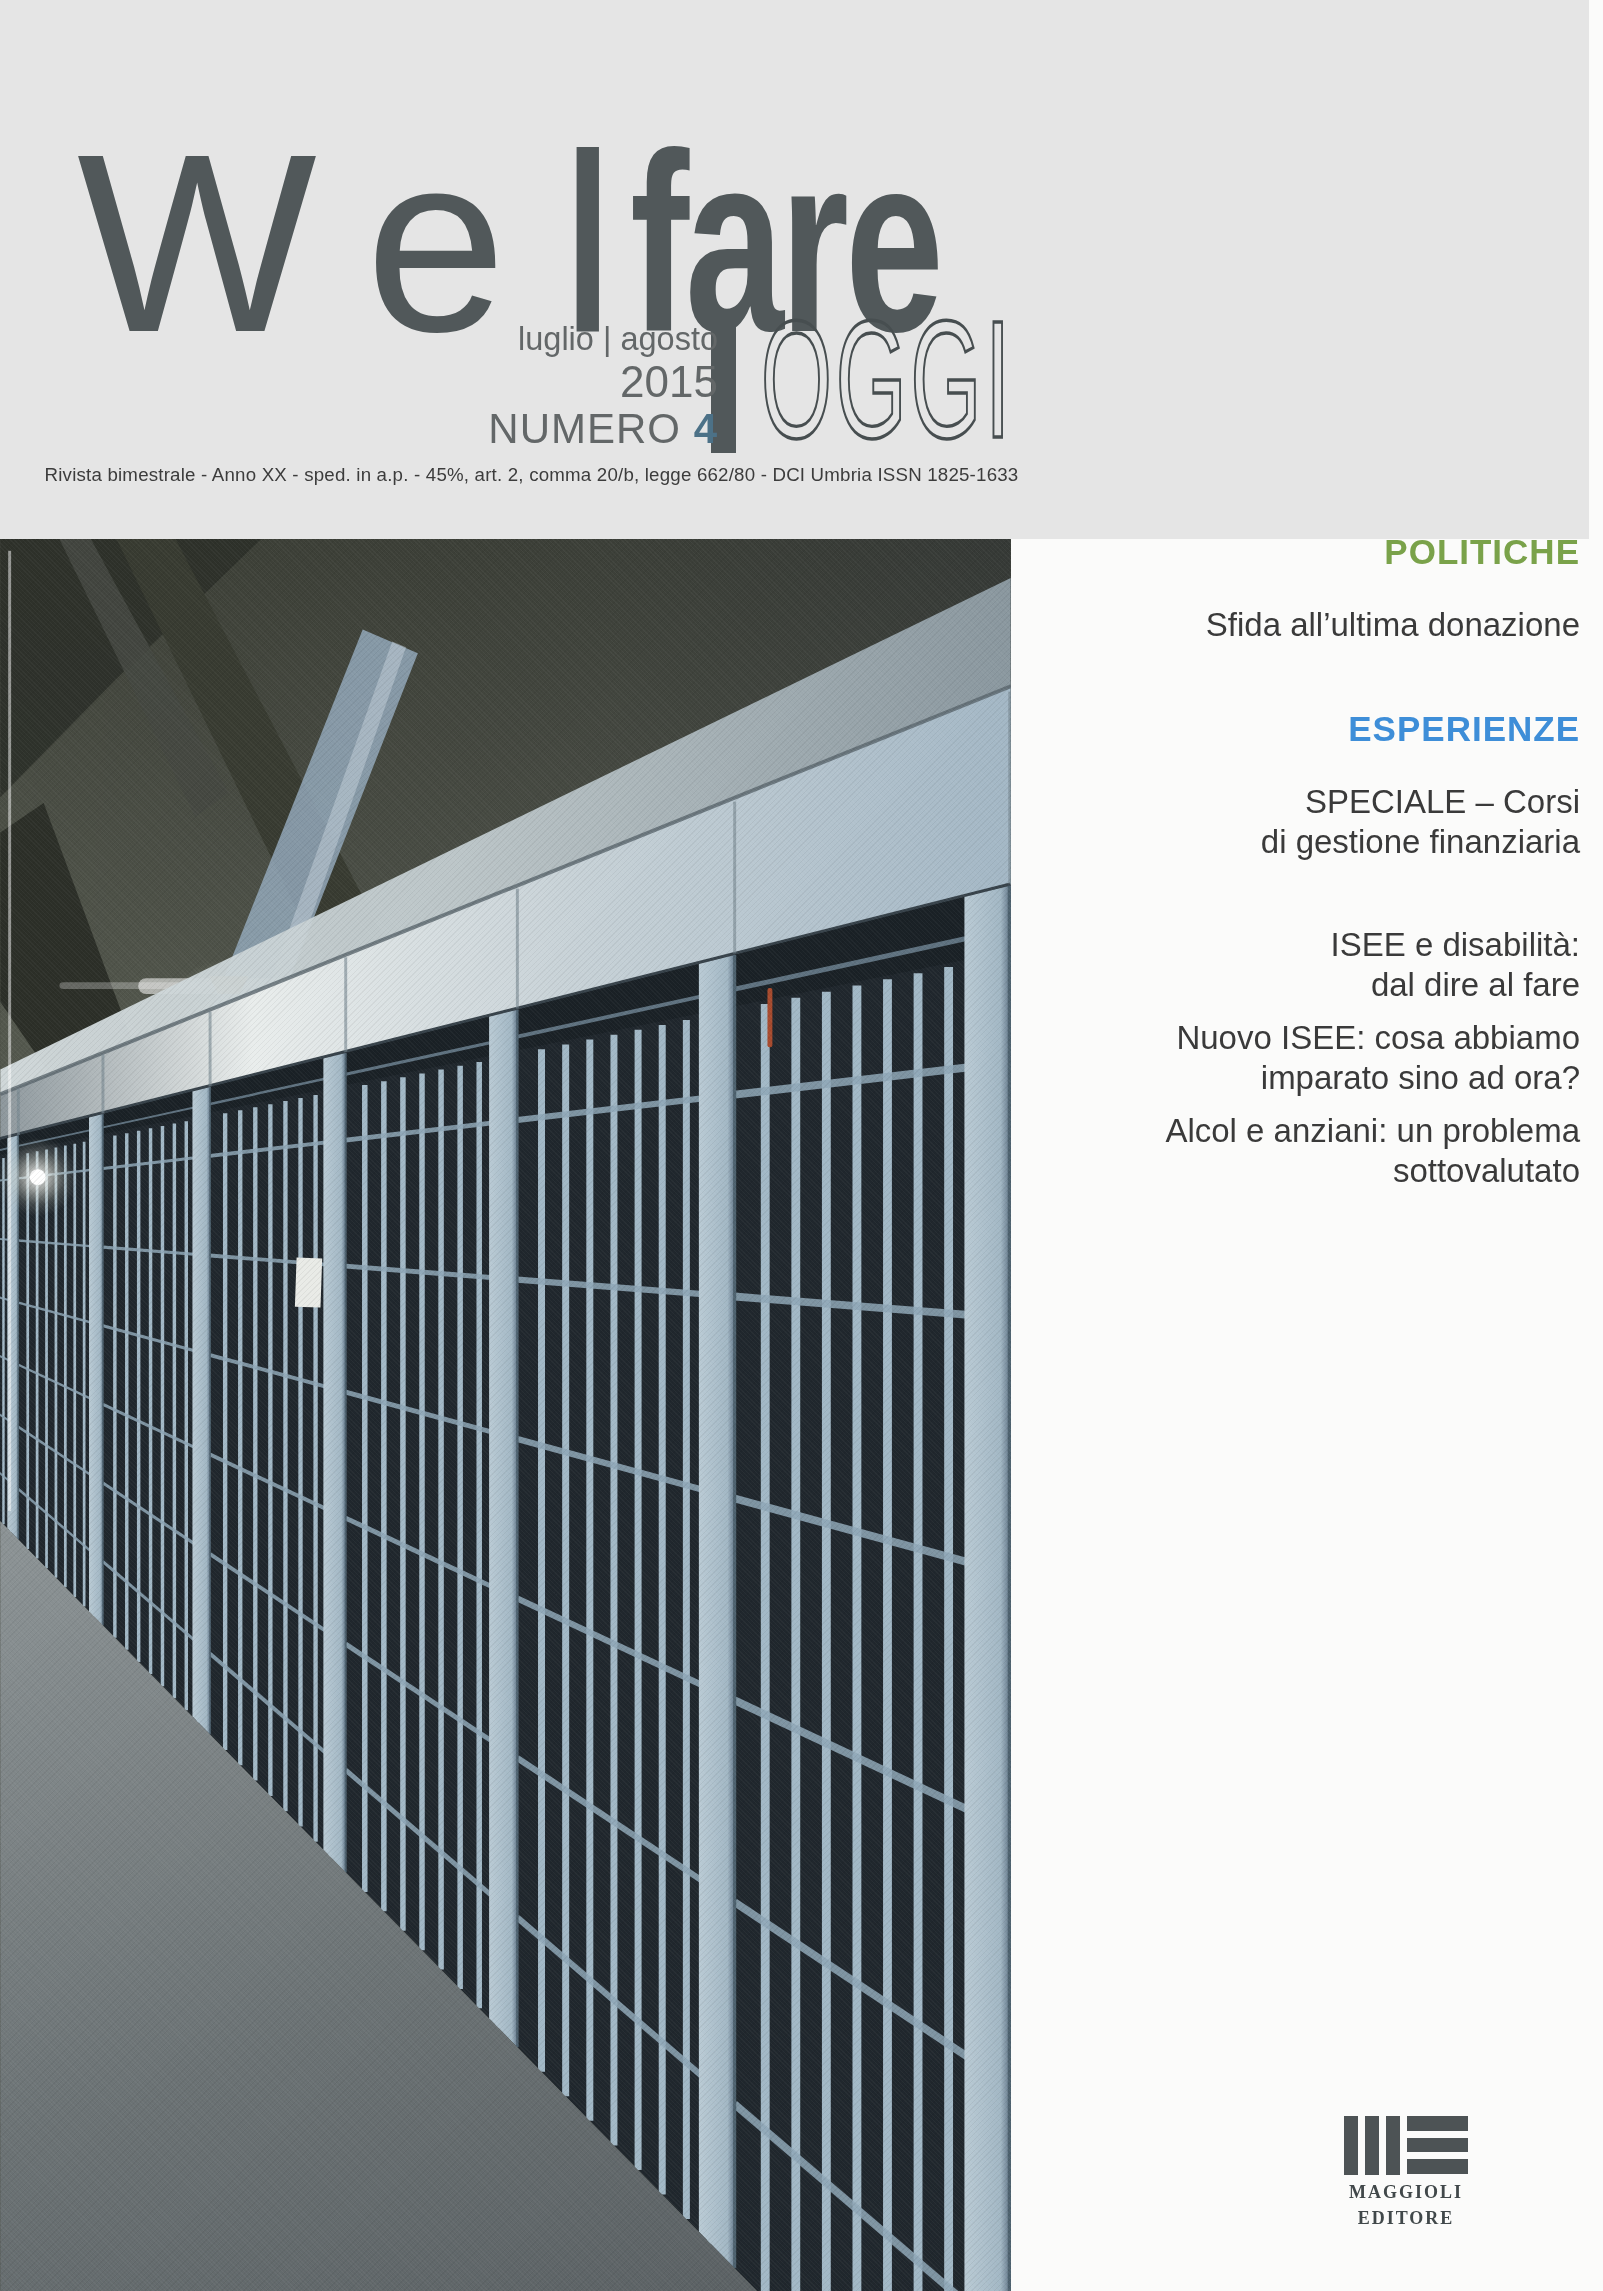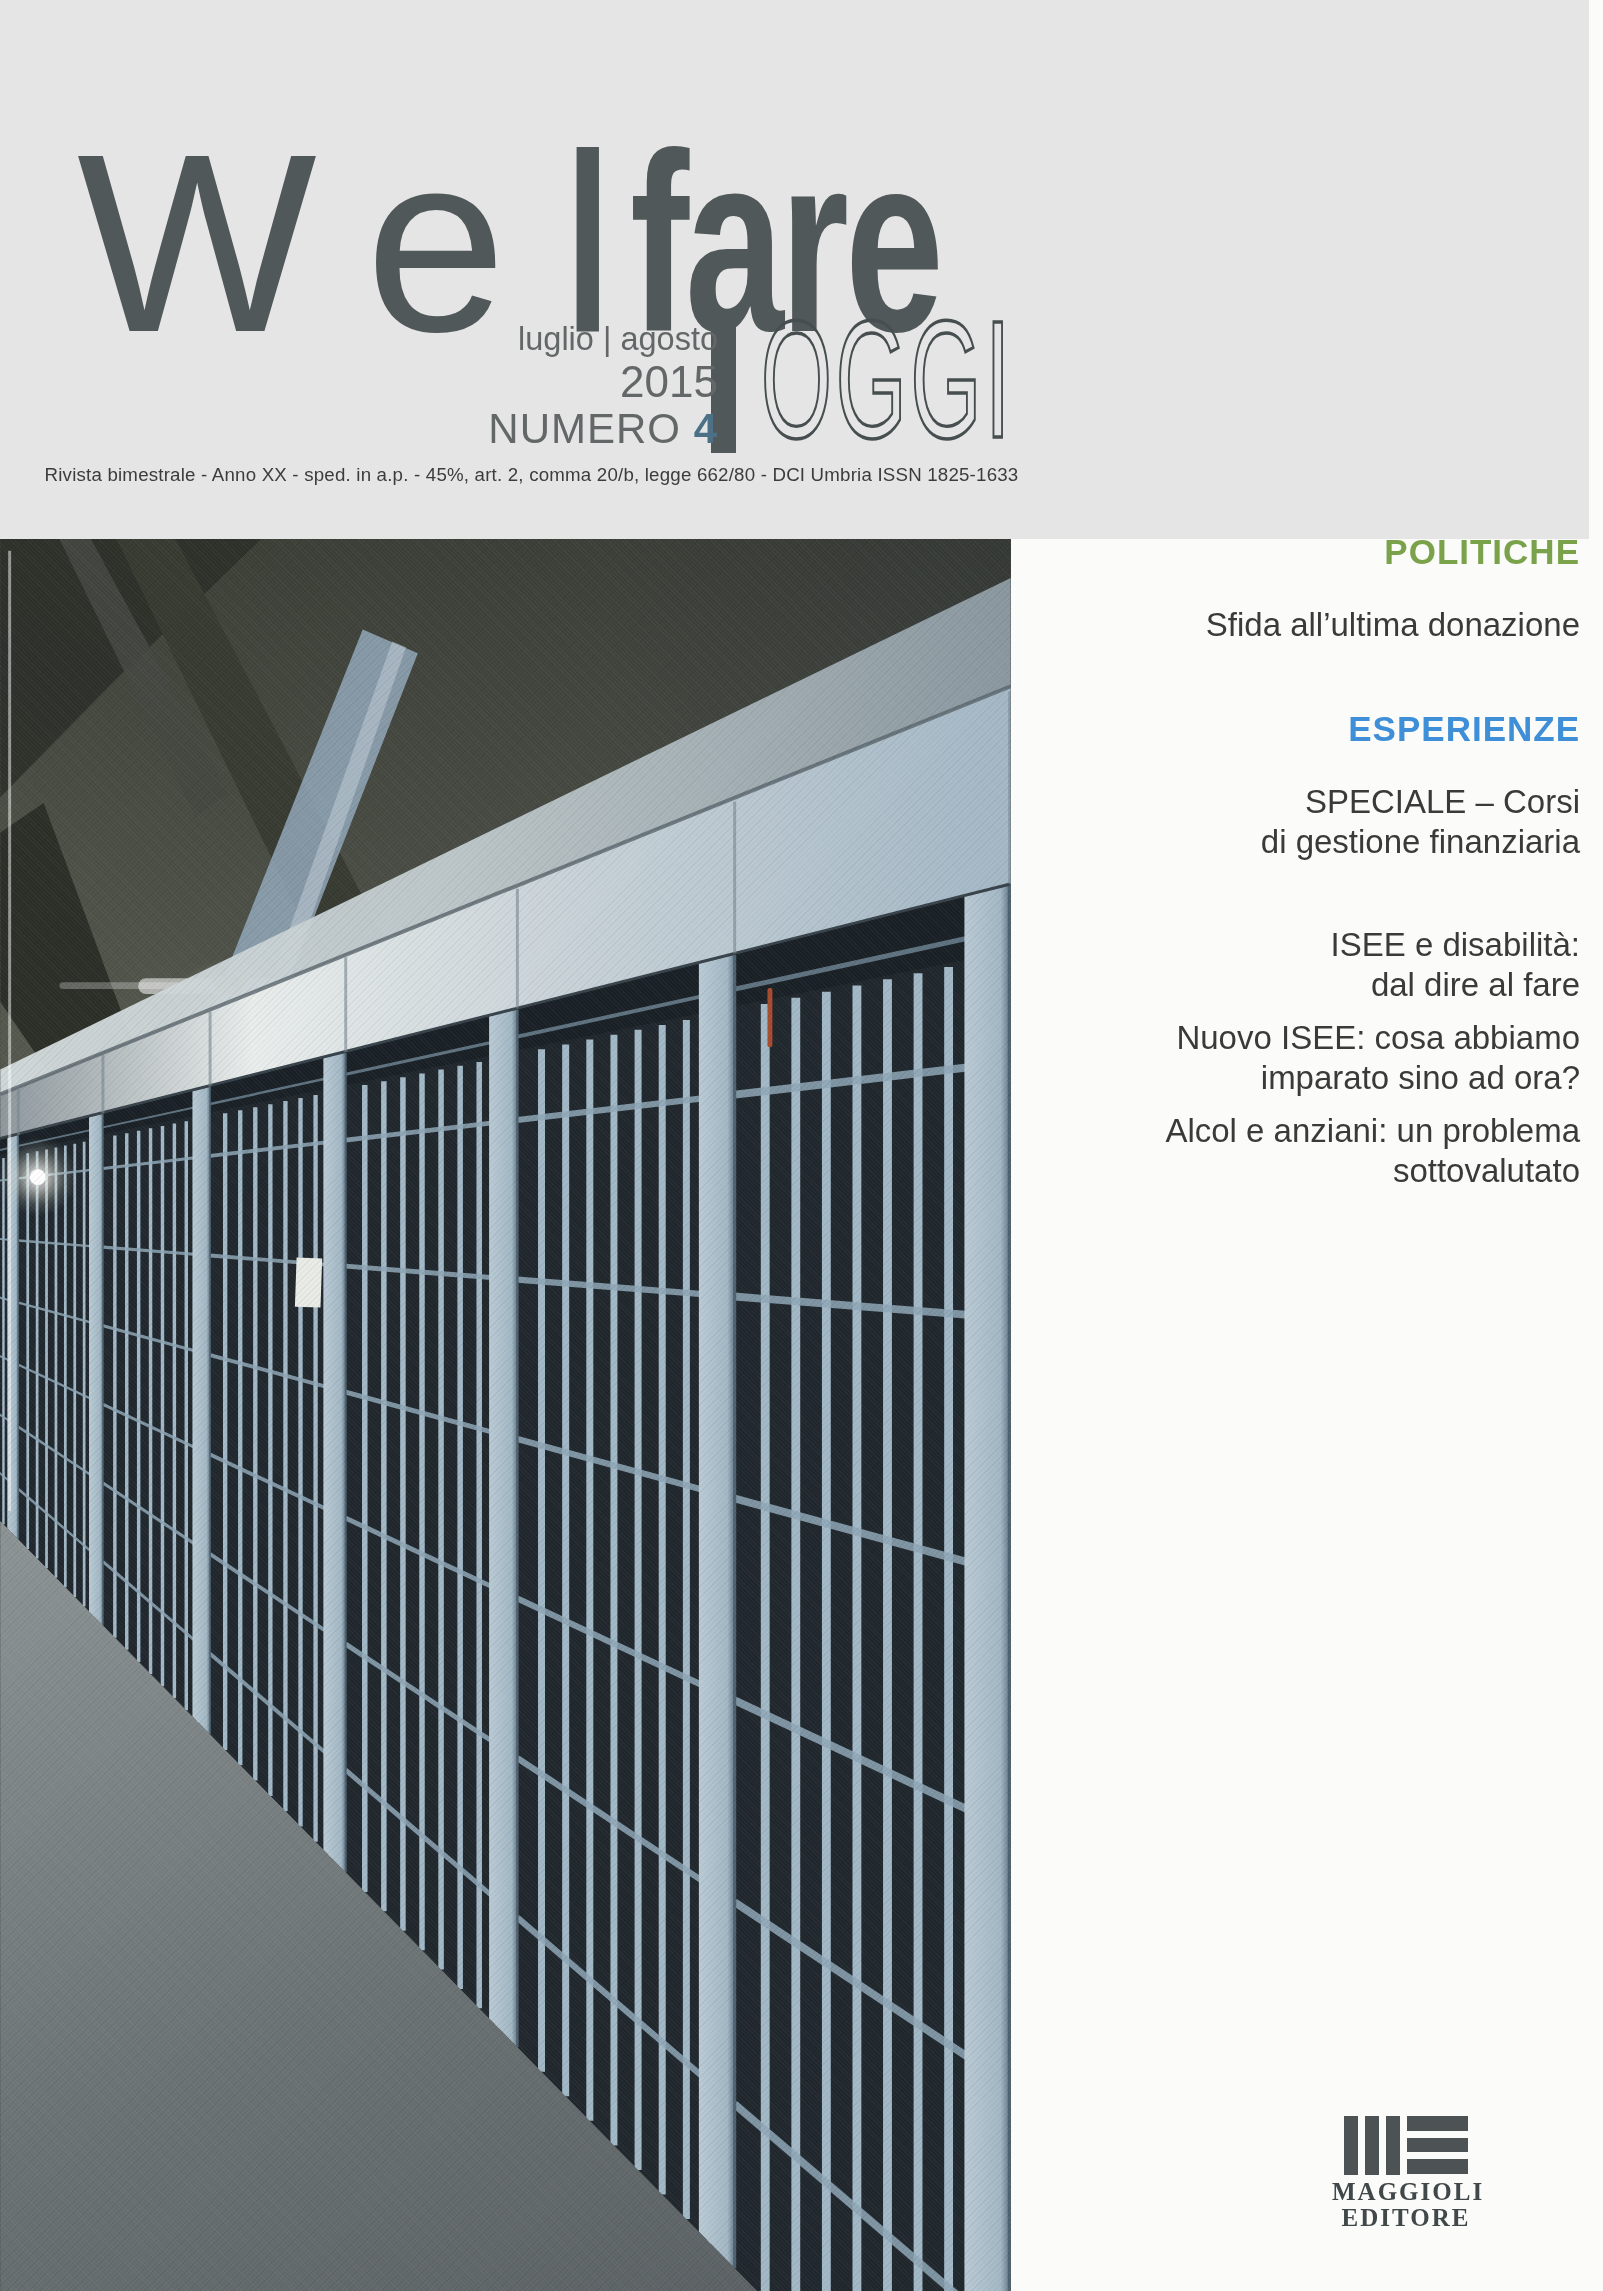--- a/index.html
+++ b/index.html
@@ -64,21 +64,21 @@
   .toc-section{margin-bottom:63px;}
   
   .publisher{position:absolute;left:1332px;top:2116px;width:148px;text-align:center;}
   .pub-mark{display:flex;justify-content:center;align-items:flex-start;gap:6.9px;height:61px;}
   .pub-vbars{display:flex;gap:6.9px;}
   .pub-vbar{width:13.8px;height:59px;background:#4d5355;}
   .pub-ebars{display:flex;flex-direction:column;gap:6.9px;}
   .pub-ebar{width:61px;height:14.8px;background:#4d5355;}
   .pub-text{
     font-family:"Liberation Serif", serif;font-weight:700;color:#41484a;
-    font-size:25px;line-height:22.7px;letter-spacing:2px;margin-top:3.9px;
+    font-size:18px;line-height:22.7px;letter-spacing:2px;margin-top:3.9px;
   }
 </style>
 </head>
 <body>
 
 <div class="masthead">
   <div class="brand"><span class="wel">Wel</span><span class="fare">fare</span></div>
   <div class="f-descender"></div>
   <div class="oggi">OGGI</div>
   <div class="issue-block">

